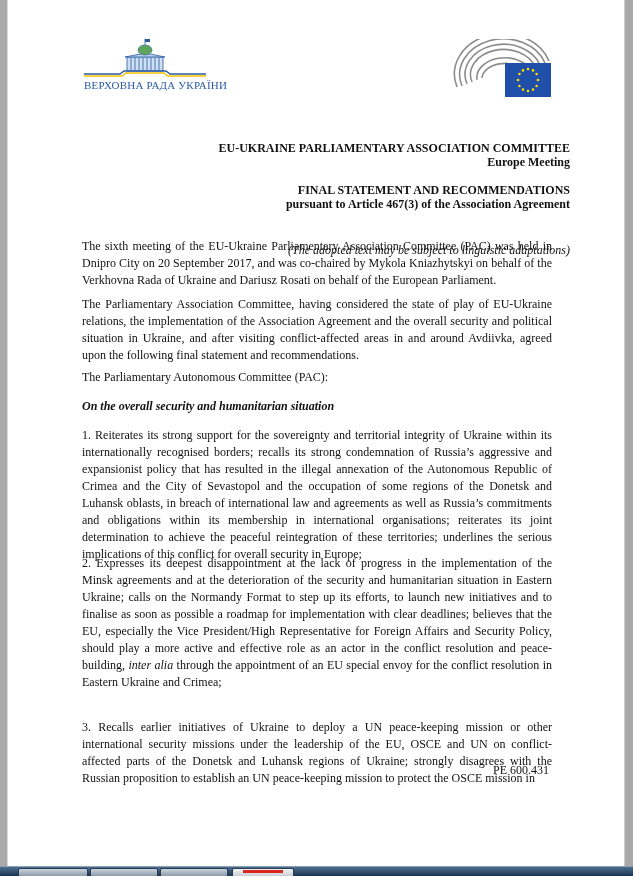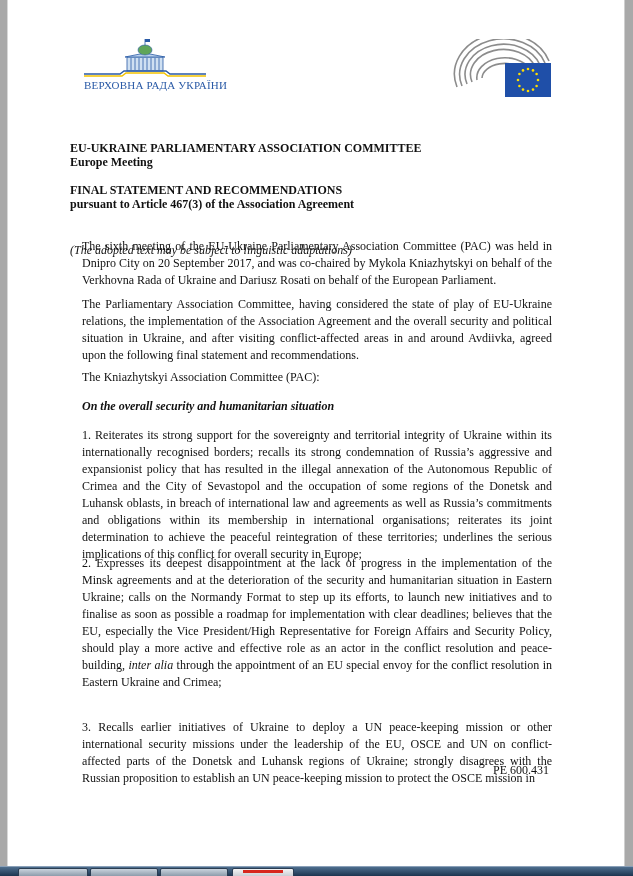--- a/index.html
+++ b/index.html
@@ -9,21 +9,21 @@
     .left-edge { position: absolute; left: 0; top: 0; width: 8px; height: 866px; background: #a9a9a9; border-right: 1px solid #d8d8d8; }
     .right-edge { position: absolute; left: 624px; top: 0; width: 9px; height: 866px; background: #a9a9a9; border-left: 1px solid #cfcfcf; }
 
     .page { position: absolute; left: 9px; top: 0; width: 615px; height: 866px; background: #fff; }
 
     
     .logo-rada { position: absolute; left: 82px; top: 38px; width: 126px; height: 54px; }
     .logo-rada-caption { position: absolute; left: 84px; top: 79px; font-size: 11px; color: #2a5aa6; letter-spacing: 0.2px; font-family: "Liberation Serif", serif; white-space: nowrap; }
     .logo-ep { position: absolute; left: 453px; top: 39px; width: 100px; height: 60px; }
 
-    .center { position: absolute; left: 70px; width: 500px; text-align: left; font-size: 12px; line-height: 14px; }
+    .center { position: absolute; left: 70px; width: 500px; text-align: right; font-size: 12px; line-height: 14px; }
     .title-bold { font-weight: bold; }
     .title-italic { font-style: italic; margin-top: 32px; }
 
     .para { position: absolute; left: 82px; width: 470px; font-size: 12px; line-height: 17px; text-align: justify; }
     .para i { font-style: italic; }
     .section-heading { font-style: italic; font-weight: bold; }
 
     .ref { position: absolute; left: 493px; top: 763px; font-size: 12px; }
 
     .taskbar { position: absolute; left: 0; top: 866px; width: 633px; height: 10px; background: linear-gradient(#4e6e8e, #1c3550); border-top: 1px solid #8aa0b8; }
@@ -88,21 +88,21 @@
 </svg>
 
 <div class="center title-bold" style="top:141px;">EU-UKRAINE PARLIAMENTARY ASSOCIATION COMMITTEE</div>
 <div class="center title-bold" style="top:155px;">Europe Meeting</div>
 <div class="center title-bold" style="top:183px;">FINAL STATEMENT AND RECOMMENDATIONS</div>
 <div class="center title-bold" style="top:197px;">pursuant to Article 467(3) of the Association Agreement</div>
 <div class="center title-italic" style="top:211px;">(The adopted text may be subject to linguistic adaptations)</div>
 
 <p class="para" style="top:238px;">The sixth meeting of the EU-Ukraine Parliamentary Association Committee (PAC) was held in Dnipro City on 20 September 2017, and was co-chaired by Mykola Kniazhytskyi on behalf of the Verkhovna Rada of Ukraine and Dariusz Rosati on behalf of the European Parliament.</p>
 <p class="para" style="top:296px;font-family:Liberation Serif, serif;">The Parliamentary Association Committee, having considered the state of play of EU-Ukraine relations, the implementation of the Association Agreement and the overall security and political situation in Ukraine, and after visiting conflict-affected areas in and around Avdiivka, agreed upon the following final statement and recommendations.</p>
-<p class="para" style="top:369px;">The Kniazhytskyi Association Committee (PAC):</p>
+<p class="para" style="top:369px;">The Parliamentary Autonomous Committee (PAC):</p>
 <p class="para section-heading" style="top:398px;">On the overall security and humanitarian situation</p>
 <p class="para" style="top:427px;">1. Reiterates its strong support for the sovereignty and territorial integrity of Ukraine within its internationally recognised borders; recalls its strong condemnation of Russia’s aggressive and expansionist policy that has resulted in the illegal annexation of the Autonomous Republic of Crimea and the City of Sevastopol and the occupation of some regions of the Donetsk and Luhansk oblasts, in breach of international law and agreements as well as Russia’s commitments and obligations within its membership in international organisations; reiterates its joint determination to achieve the peaceful reintegration of these territories; underlines the serious implications of this conflict for overall security in Europe;</p>
 <p class="para" style="top:555px;"><span>2. Expresses its deepest disappointment at the lack of progress in the implementation of the Minsk agreements and at the deterioration of the security and humanitarian situation in Eastern Ukraine; calls on the Normandy Format to step up its efforts, to launch new initiatives and to finalise as soon as possible a roadmap for implementation with clear deadlines; believes that the EU, especially the Vice President/High Representative for Foreign Affairs and Security Policy, should play a more active and effective role as an actor in the conflict resolution and peace-building, </span><i>inter alia</i><span> through the appointment of an EU special envoy for the conflict resolution in Eastern Ukraine and Crimea;</span></p>
 <p class="para" style="top:683px;margin-top:36px;">3. Recalls earlier initiatives of Ukraine to deploy a UN peace-keeping mission or other international security missions under the leadership of the EU, OSCE and UN on conflict-affected parts of the Donetsk and Luhansk regions of Ukraine; strongly disagrees with the Russian proposition to establish an UN peace-keeping mission to protect the OSCE mission in</p>
 
 <div class="ref">PE 600.431</div>
 
 <div class="right-edge"></div>
 
 <div class="taskbar">

